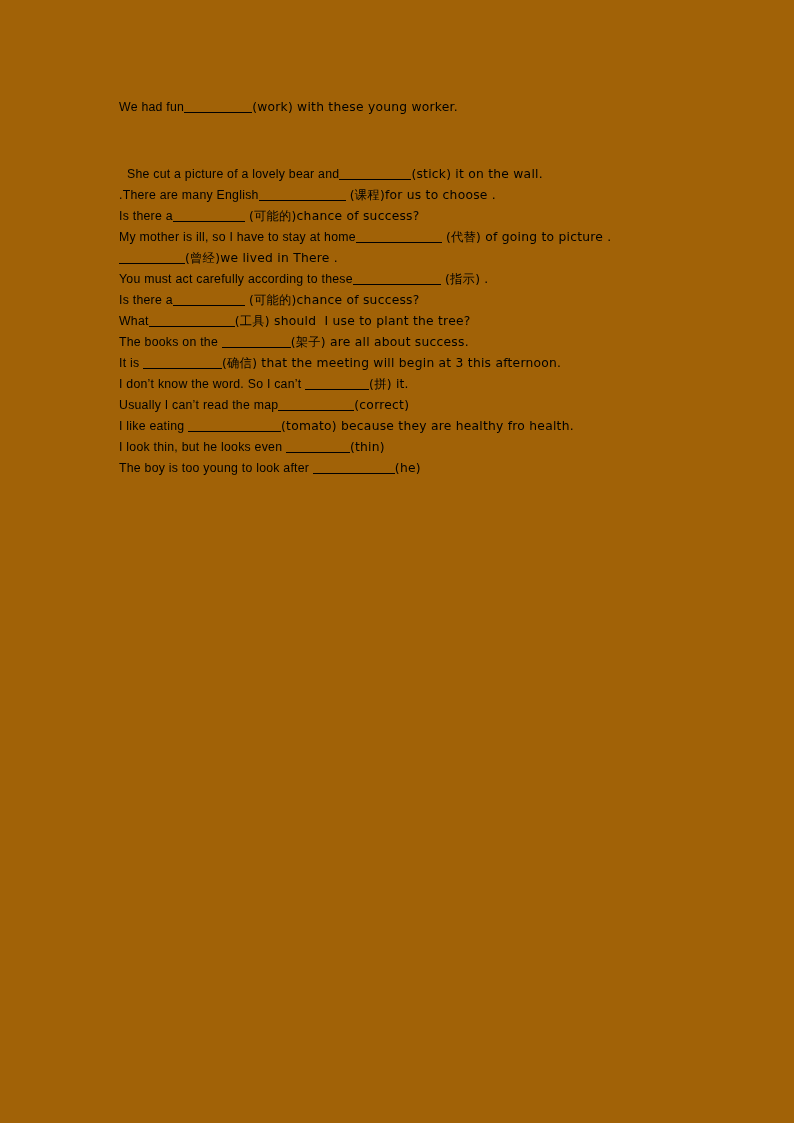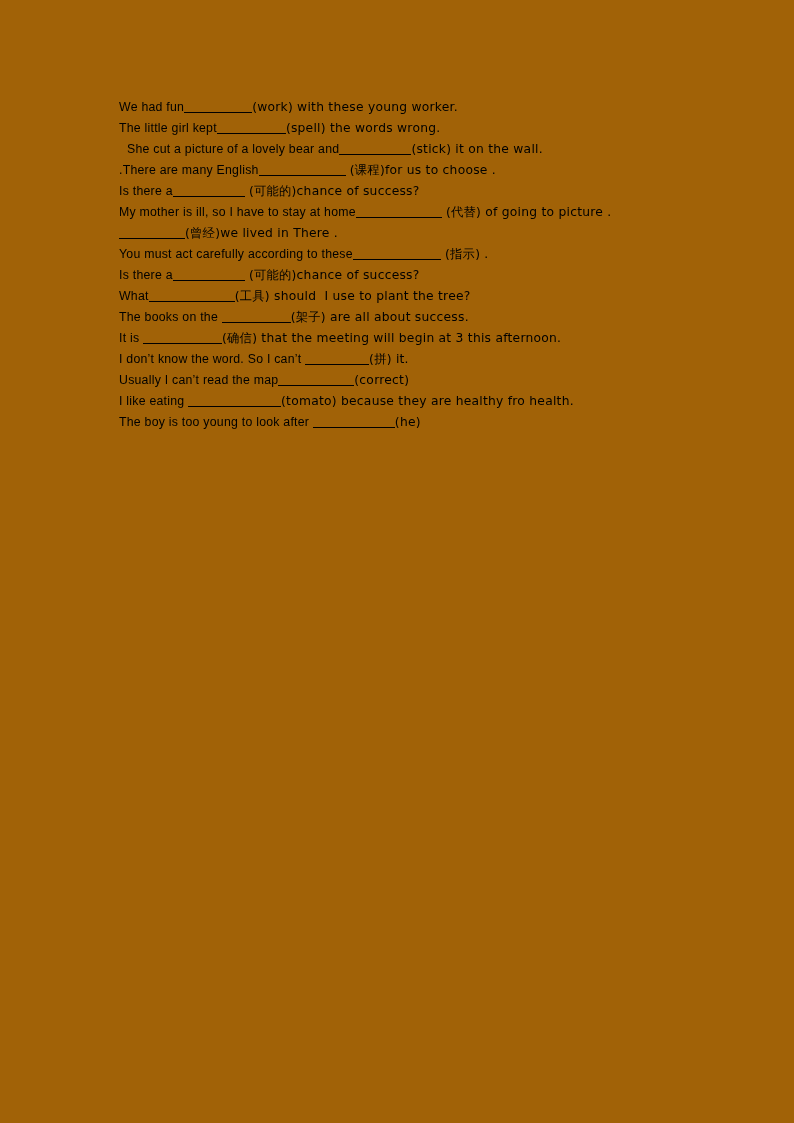--- a/index.html
+++ b/index.html
@@ -32,47 +32,48 @@
   }
   .q-line {
     font-size: 12.3px;
     line-height: 21px;
     white-space: pre;
     color: #000000;
     letter-spacing: 0.02em;
   }
   .q-line.indent {
     padding-left: 8px;
+    margin-top: 46px;
   }
   .blank {
     display: inline-block;
     border-bottom: 1px solid #000000;
     vertical-align: -2px;
     height: 11px;
   }
   .cn {
     font-family: "DejaVu Sans", "Liberation Sans", sans-serif;
     font-size: 12.3px;
   }
 </style>
 </head>
 <body>
 
 <div class="page">
   <div class="worksheet" id="worksheet">
       <div class="q-line" id="q1"><span>We had fun</span><span class="blank" style="width: 68px;"></span><span class="cn">(work) with these young worker.</span></div>
-      <div class="q-line" id="q2"><span>The little girl kept</span><span class="blank" style="width: 69px;"></span><span class="cn">(spell) the words wrong.</span></div>
       <div class="q-line indent" id="q3"><span>She cut a picture of a lovely bear and</span><span class="blank" style="width: 72px;"></span><span class="cn">(stick) it on the wall.</span></div>
       <div class="q-line" id="q4"><span>.There are many English</span><span class="blank" style="width: 87px;"></span><span class="cn"> (课程)for us to choose .</span></div>
       <div class="q-line" id="q5"><span>Is there a</span><span class="blank" style="width: 72px;"></span><span class="cn"> (可能的)chance of success?</span></div>
       <div class="q-line" id="q6"><span>My mother is ill, so I have to stay at home</span><span class="blank" style="width: 86px;"></span><span class="cn"> (代替) of going to picture .</span></div>
       <div class="q-line" id="q7"><span></span><span class="blank" style="width: 66px;"></span><span class="cn">(曾经)we lived in There .</span></div>
       <div class="q-line" id="q8"><span>You must act carefully according to these</span><span class="blank" style="width: 88px;"></span><span class="cn"> (指示) .</span></div>
       <div class="q-line" id="q9"><span>Is there a</span><span class="blank" style="width: 72px;"></span><span class="cn"> (可能的)chance of success?</span></div>
       <div class="q-line" id="q10"><span>What</span><span class="blank" style="width: 86px;"></span><span class="cn">(工具) should  I use to plant the tree?</span></div>
       <div class="q-line" id="q11"><span>The books on the </span><span class="blank" style="width: 69px;"></span><span class="cn">(架子) are all about success.</span></div>
       <div class="q-line" id="q12"><span>It is </span><span class="blank" style="width: 79px;"></span><span class="cn">(确信) that the meeting will begin at 3 this afternoon.</span></div>
       <div class="q-line" id="q13"><span>I don’t know the word. So I can’t </span><span class="blank" style="width: 64px;"></span><span class="cn">(拼) it.</span></div>
       <div class="q-line" id="q14"><span>Usually I can’t read the map</span><span class="blank" style="width: 76px;"></span><span class="cn">(correct)</span></div>
       <div class="q-line" id="q15"><span>I like eating </span><span class="blank" style="width: 93px;"></span><span class="cn">(tomato) because they are healthy fro health.</span></div>
+      <div class="q-line" id="q17"><span>I look thin, but he looks even </span><span class="blank" style="width: 64px;"></span><span class="cn">(thin)</span></div>
       <div class="q-line" id="q18"><span>The boy is too young to look after </span><span class="blank" style="width: 82px;"></span><span class="cn">(he)</span></div>
     </div>
 </div>
 
 </body></html>

